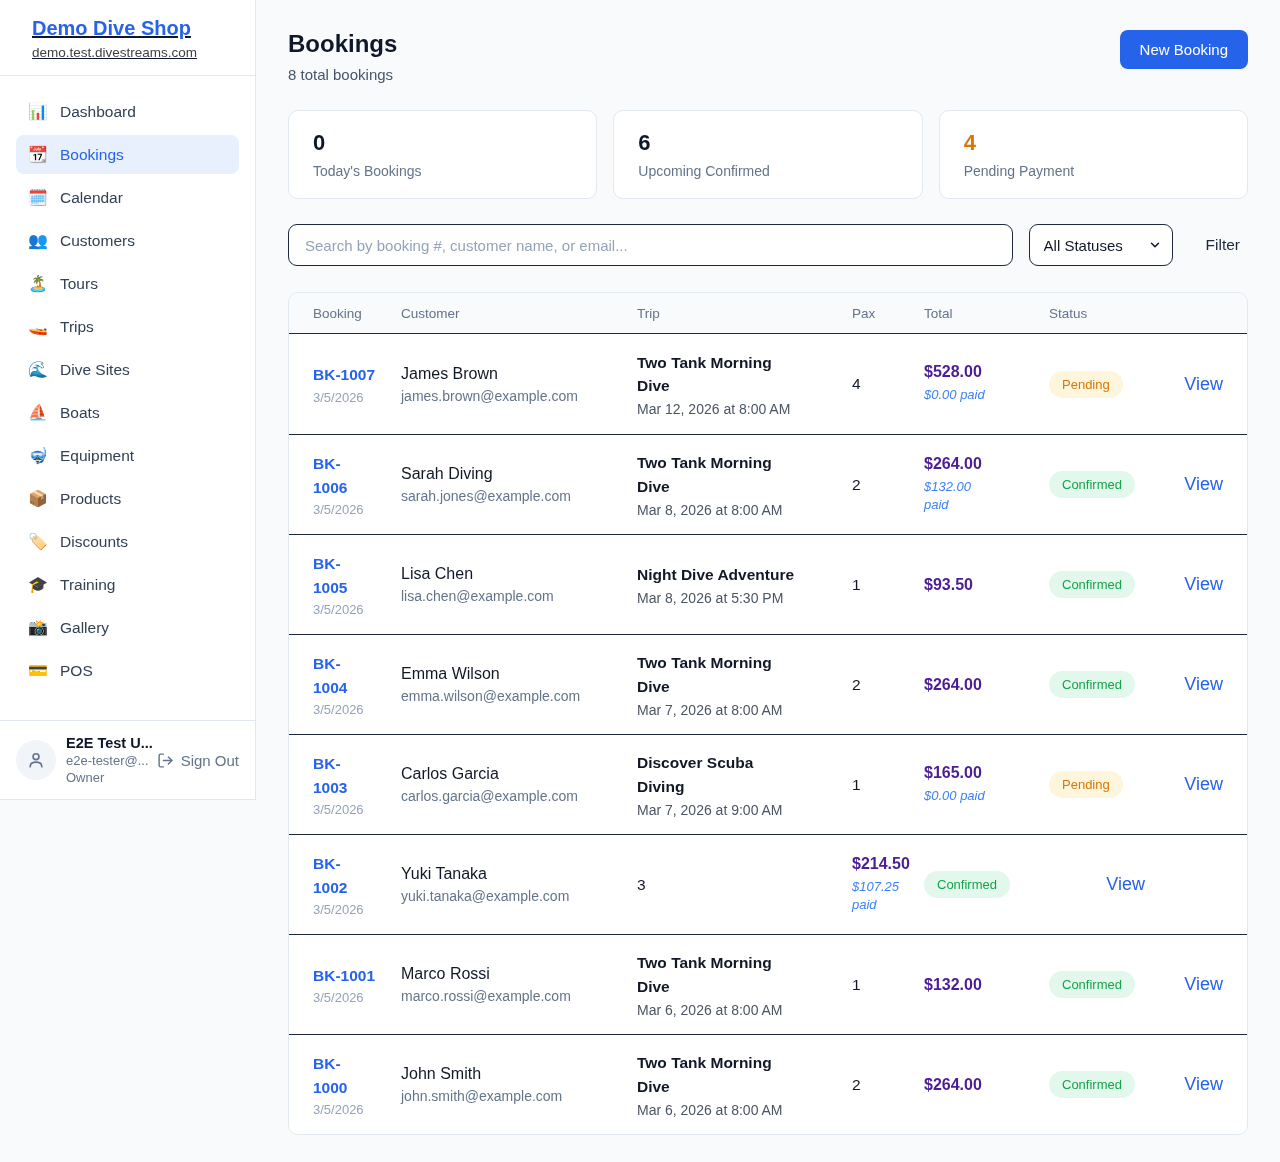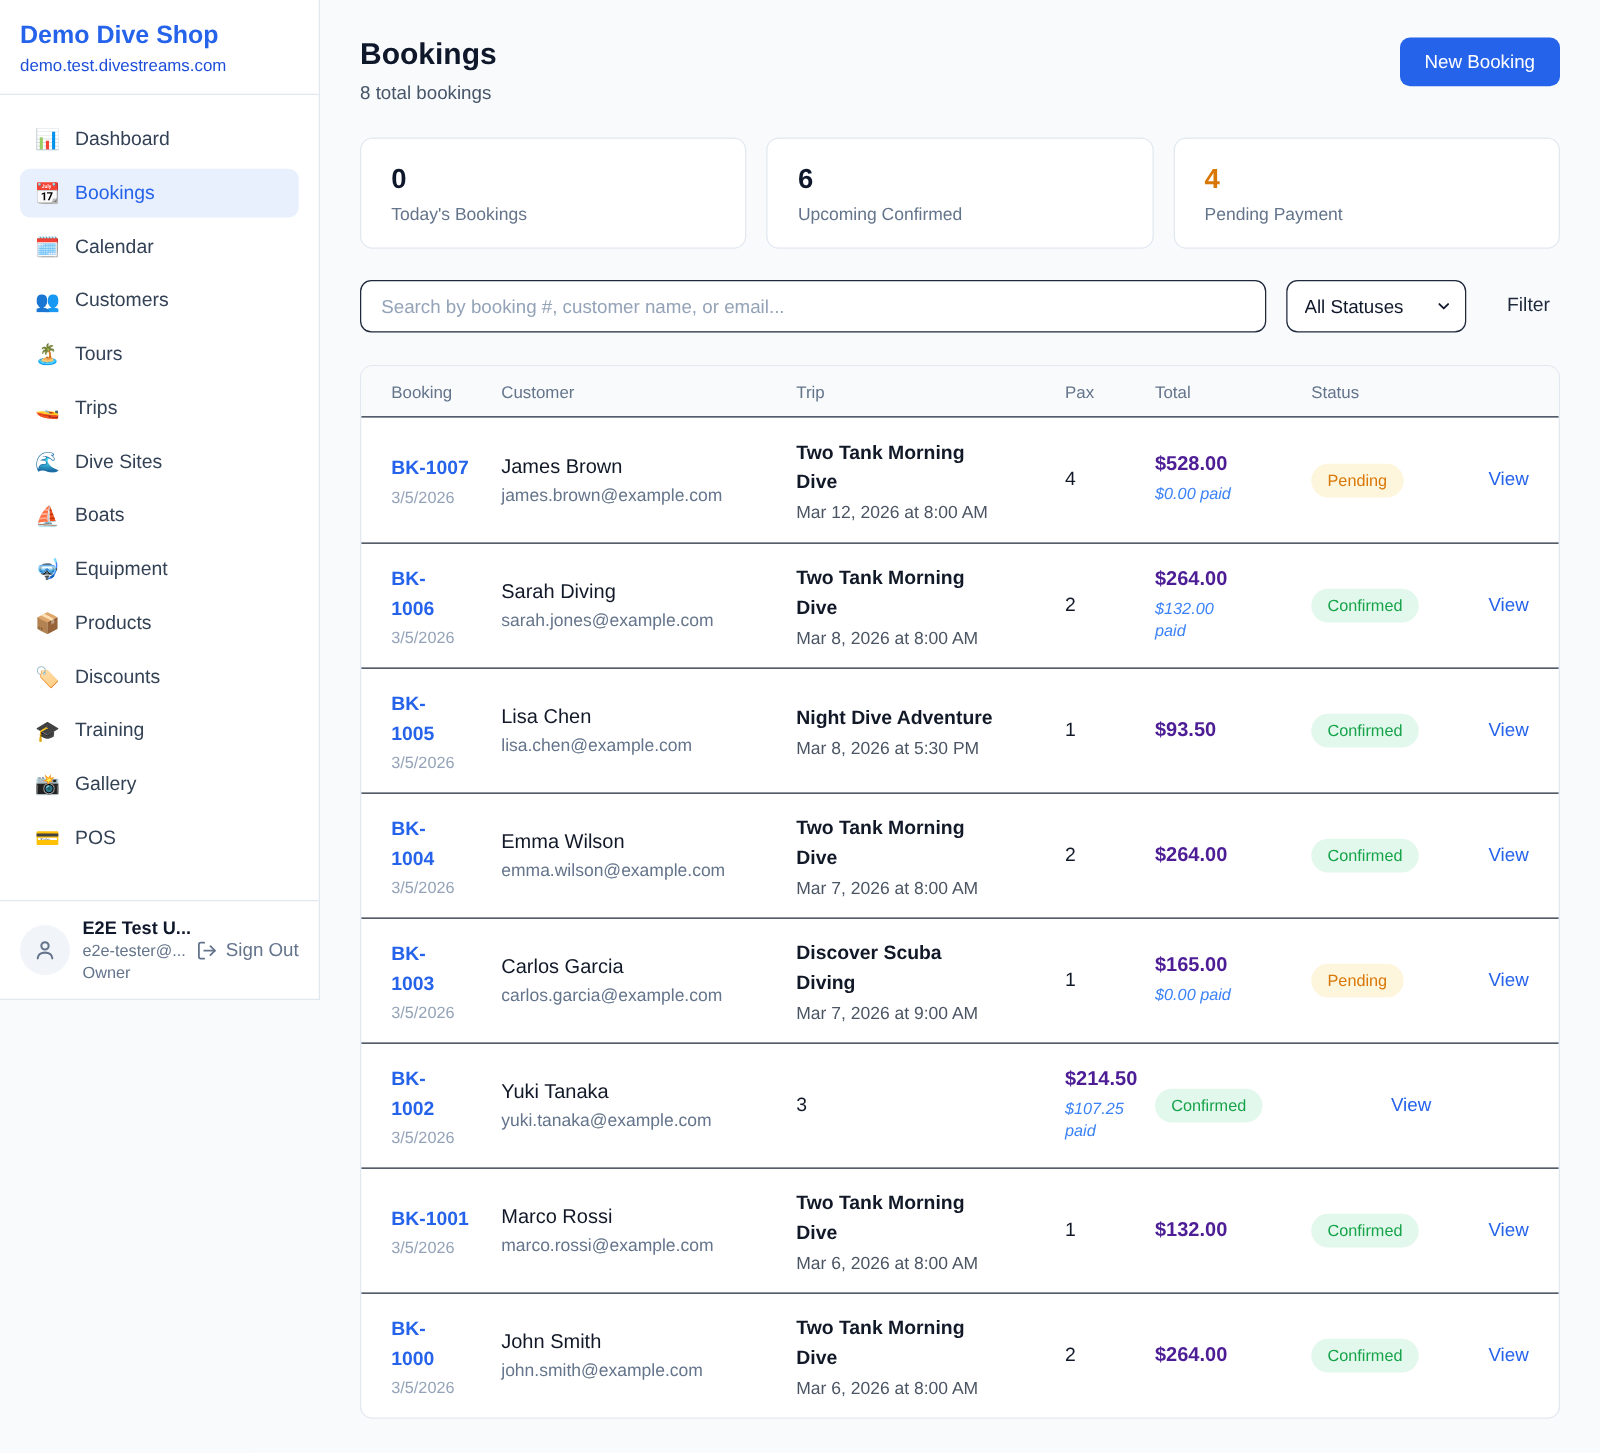--- a/index.html
+++ b/index.html
@@ -7,23 +7,23 @@
   body {
     font-family:"Liberation Sans","DejaVu Sans",sans-serif;
     background:#f8fafc; color:#0f172a; position:relative;
   }
   
   .sidebar {
     position:absolute; left:0; top:0; width:256px; height:800px;
     background:#ffffff; border-right:1px solid #e2e8f0; border-bottom:1px solid #e2e8f0;
     display:flex; flex-direction:column;
   }
-  .brand { padding:17px 16px 15px; border-bottom:1px solid #e2e8f0; }
+  .brand { padding:17px 32px 15px; border-bottom:1px solid #e2e8f0;text-decoration:underline; }
   .brand-title { color:#2563eb; font-size:20px; font-weight:bold; }
-  .brand-domain { color:#1d4ed8; font-size:13.5px; margin-top:5px; }
+  .brand-domain { color:#404040; font-size:13.5px; margin-top:5px; }
   .nav { padding:16px 16px 0; flex:1; }
   .nav-item {
     display:flex; align-items:center; gap:12px;
     padding:10px 12px; margin-bottom:4px; border-radius:8px;
     color:#334155; font-size:15.5px; cursor:pointer;
   }
   .nav-item.active { background:#e8f0fe; color:#2563eb; font-weight:500; }
   .nav-icon { width:20px; font-size:16px; text-align:center; flex:none;
               font-family:"DejaVu Sans",sans-serif; }
   .user-box {
@@ -99,21 +99,21 @@
   .tname { color:#111827; font-size:15.5px; font-weight:600; white-space:pre-line; line-height:1.5; }
   .tdate { color:#4b5563; font-size:14px; margin-top:4px; }
   .pax { font-size:15.5px; color:#111827; }
   .tval { font-size:16px; font-weight:bold; color:#4c1d95; }
   .tpaid { font-size:13px; color:#3b82f6; margin-top:5px; white-space:pre-line; line-height:1.4; padding-right:20px;font-style:italic; }
   .badge {
     display:inline-block; padding:6px 13px; border-radius:999px; font-size:13px;
   }
   .badge-pending { background:#fdf5dc; color:#d97706; }
   .badge-confirmed { background:#e3f8ec; color:#16a34a; }
-  .view { color:#2563eb; font-size:15px; font-weight:500; text-decoration:none; cursor:pointer; }
+  .view { color:#2563eb; font-size:18px; font-weight:500; text-decoration:none; cursor:pointer; }
 </style>
 </head>
 <body>
 
 <aside class="sidebar">
   <div class="brand">
     <div class="brand-title">Demo Dive Shop</div>
     <div class="brand-domain">demo.test.divestreams.com</div>
   </div>
   <nav class="nav">

